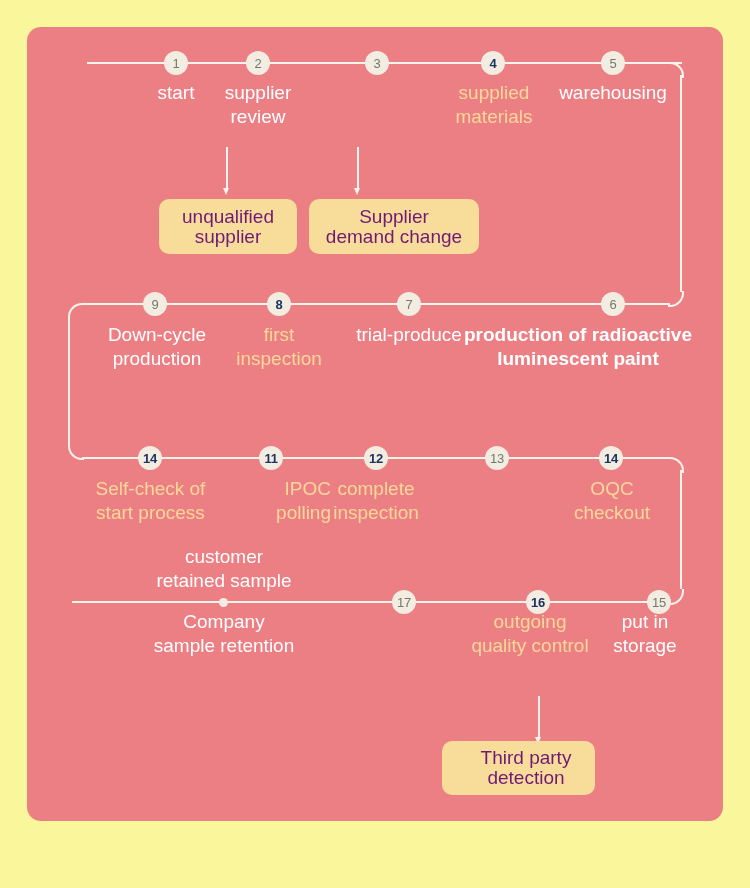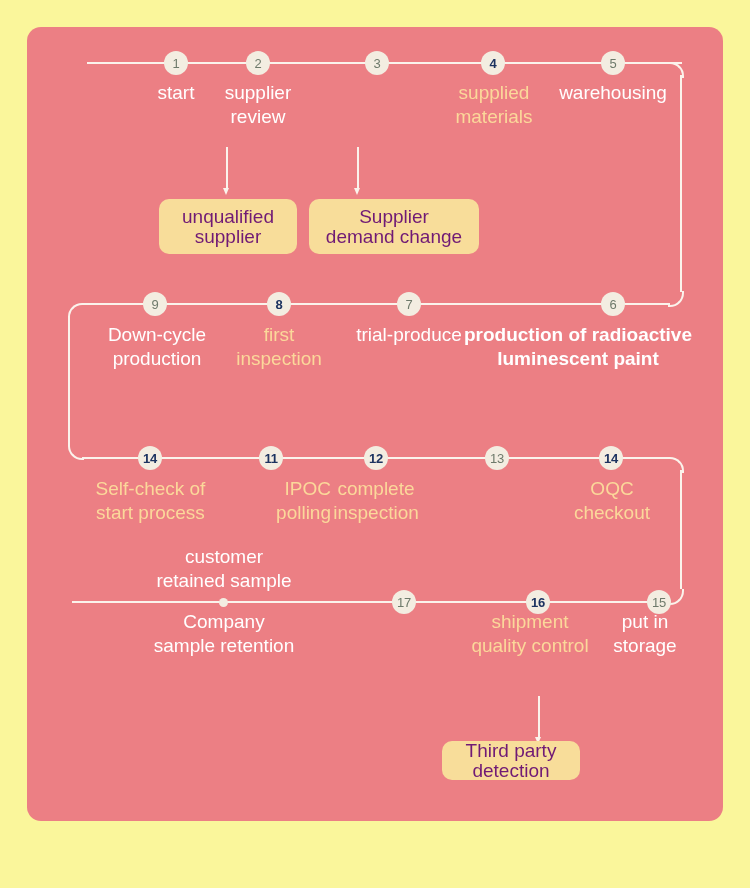--- a/index.html
+++ b/index.html
@@ -175,26 +175,26 @@
   <div class="dot" style="left:192px;top:571px;"></div>
   <div class="node" style="left:365px;top:563px;">17</div>
   <div class="node hl" style="left:499px;top:563px;">16</div>
   <div class="node" style="left:620px;top:563px;">15</div>
 
   <div class="lbl" style="left:112px;top:518px;width:170px;">customer
 retained sample</div>
 
   <div class="lbl" style="left:106px;top:583px;width:182px;">Company
 sample retention</div>
-  <div class="lbl hl" style="left:410px;top:583px;width:186px;">shipment
+  <div class="lbl hl" style="left:410px;top:583px;width:186px;">outgoing
 quality control</div>
   <div class="lbl" style="left:558px;top:583px;width:120px;">put in
 storage</div>
 
   <div class="arrow" style="left:508px;top:669px;width:7px;height:48px;">
     <div class="shaft" style="height:41px;"></div>
     <div class="head" style="top:41px;"></div>
   </div>
 
-  <div class="ybox" style="left:415px;top:714px;width:138px;height:39px;">Third party
+  <div class="ybox" style="left:415px;top:714px;width:138px;height:54px;padding-left:15px;">Third party
 detection</div>
 
 </div>
 
 </body></html>

